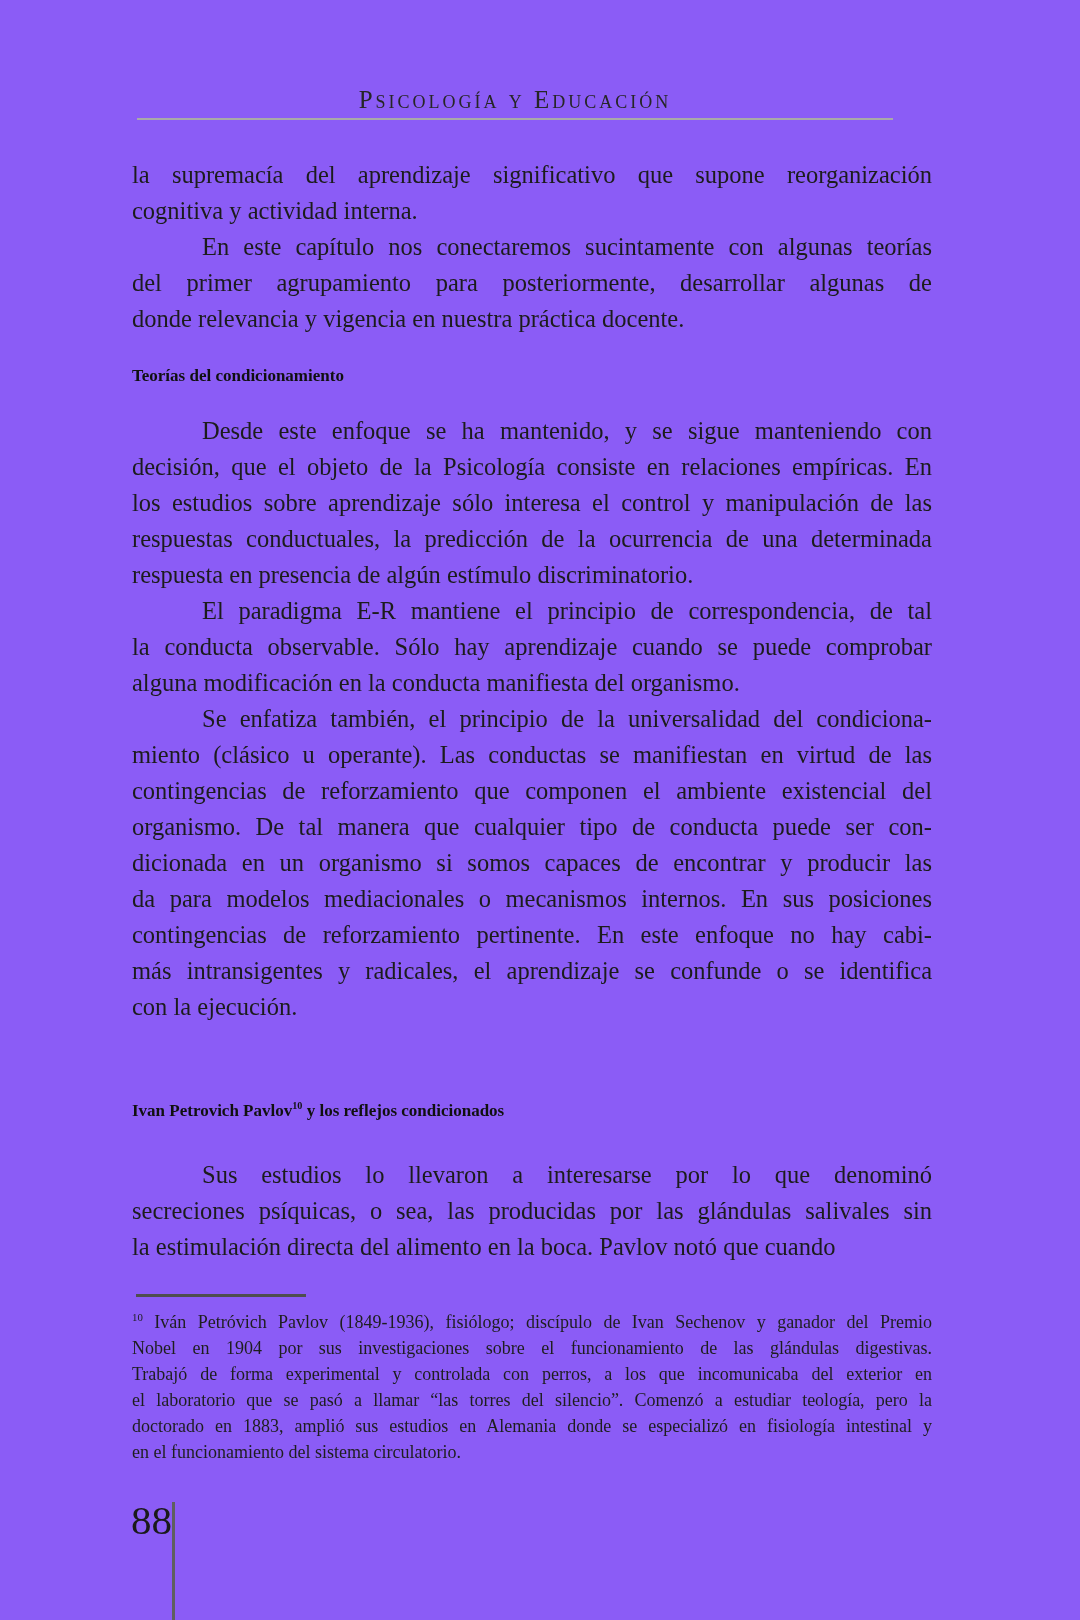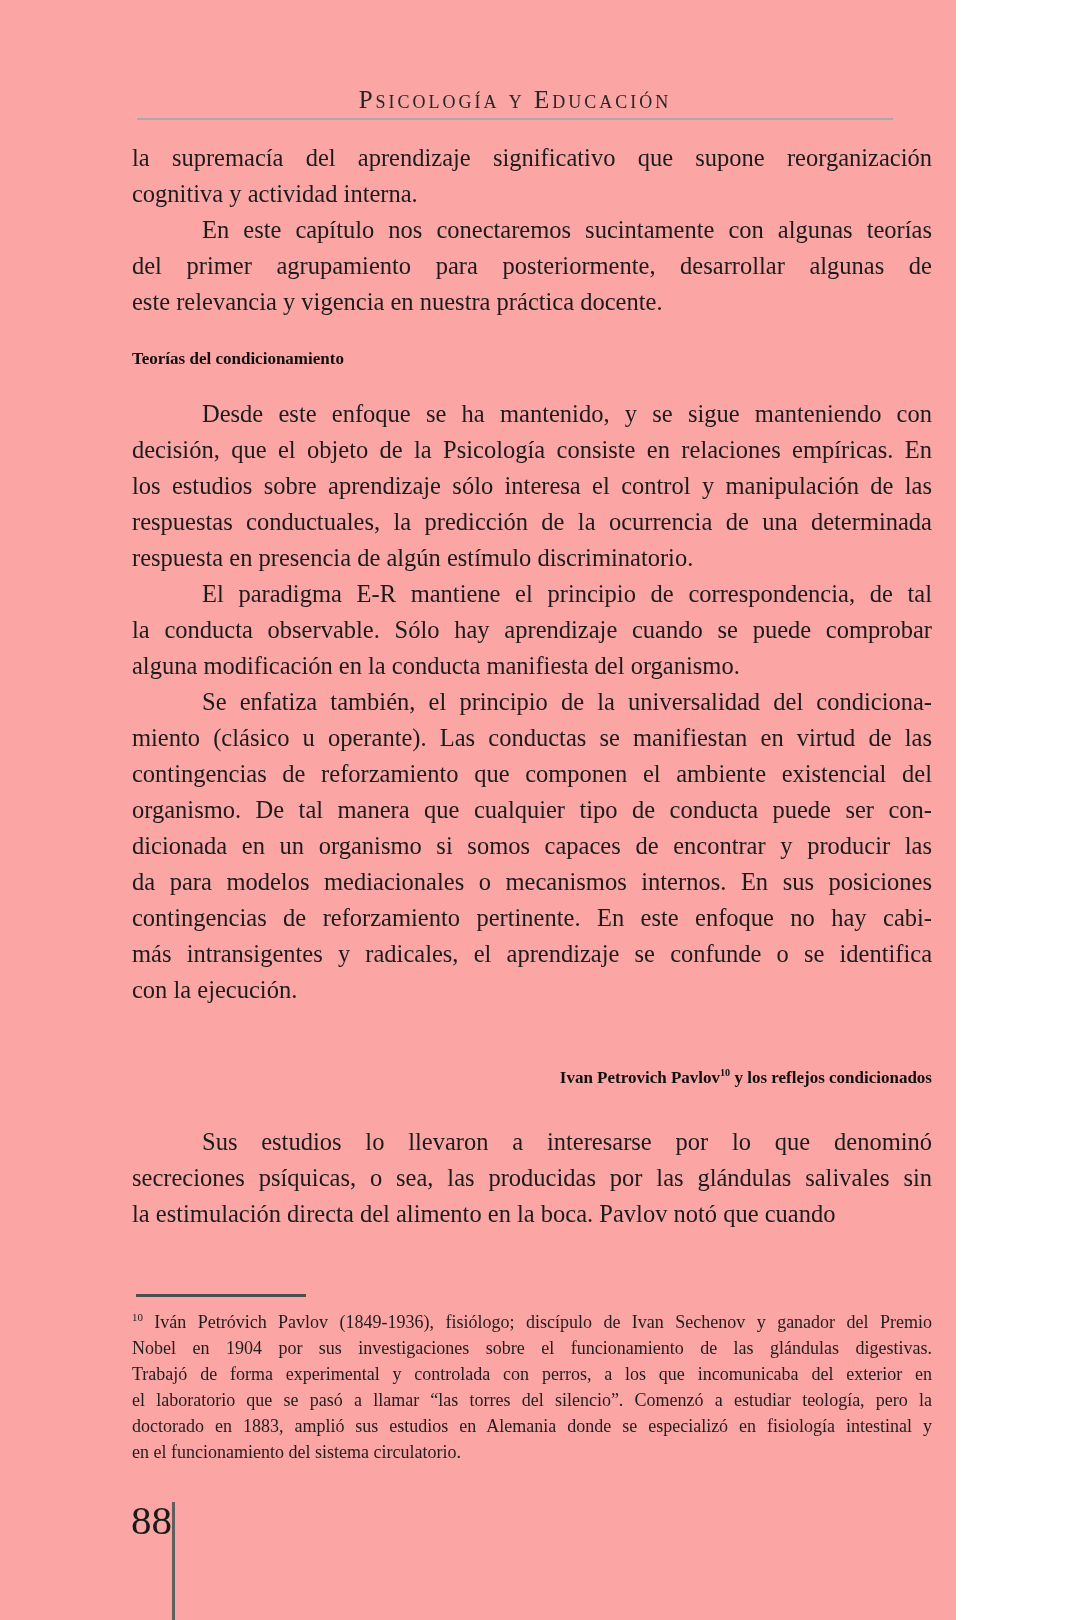--- a/index.html
+++ b/index.html
@@ -1,22 +1,22 @@
 <!DOCTYPE html>
 <html lang="es"><head>
 <meta charset="utf-8">
 <style>
   * { box-sizing: border-box; }
   html, body { margin: 0; padding: 0; background: #ffffff; }
 
   .page {
     position: relative;
-    width: 956px;
+    width: 1080px;
     height: 1620px;
-    background: #fca5a5;
+    background: #8b5cf6;
     overflow: hidden;
     font-family: "Liberation Serif", "DejaVu Serif", serif;
     color: #1c1c1c;
   }
 
   .running-header {
     position: absolute;
     top: 86px; left: 137px; width: 756px;
     text-align: center;
     font-variant: small-caps;
@@ -26,39 +26,39 @@
   }
 
   .header-rule {
     position: absolute;
     top: 118px; left: 137px; width: 756px; height: 2px;
     background: #a9a9a9;
   }
 
   .body-col {
     position: absolute;
-    top: 140px; left: 132px; width: 800px;
+    top: 157px; left: 132px; width: 800px;
     font-size: 24.5px;
     line-height: 36px;
   }
 
   .para { margin: 0; }
 
   .jline { text-align: justify; text-align-last: justify; }
   .jline.lastline { text-align-last: left; }
   .jline.indent { padding-left: 70px; }
 
   .heading {
     font-weight: 700;
     font-size: 17px;
     line-height: 40px;
     margin: 19px 0 17px 0;
     color: #101010;
   }
-  .heading.big-gap { margin: 50px 0 26px 0; text-align: right; }
+  .heading.big-gap { margin: 66px 0 26px 0; }
 
   sup { font-size: 0.6em; vertical-align: super; line-height: 0; }
 
   .fn {
     position: absolute;
     left: 132px; top: 1294px; width: 800px;
   }
   .fn-rule {
     width: 170px; height: 3px;
     background: #4e4e4e;
@@ -96,21 +96,21 @@
   <div class="header-rule"></div>
 
   <div class="body-col">
       <div class="para">
         <div class="jline">la supremacía del aprendizaje significativo que supone reorganización</div>
         <div class="jline lastline">cognitiva y actividad interna.</div>
       </div>
       <div class="para">
         <div class="jline indent">En este capítulo nos conectaremos sucintamente con algunas teorías</div>
         <div class="jline">del primer agrupamiento para posteriormente, desarrollar algunas de</div>
-        <div class="jline lastline">este relevancia y vigencia en nuestra práctica docente.</div>
+        <div class="jline lastline">donde relevancia y vigencia en nuestra práctica docente.</div>
       </div>
       <div class="heading">Teorías del condicionamiento</div>
       <div class="para">
         <div class="jline indent">Desde este enfoque se ha mantenido, y se sigue manteniendo con</div>
         <div class="jline">decisión, que el objeto de la Psicología consiste en relaciones empíricas. En</div>
         <div class="jline">los estudios sobre aprendizaje sólo interesa el control y manipulación de las</div>
         <div class="jline">respuestas conductuales, la predicción de la ocurrencia de una determinada</div>
         <div class="jline lastline">respuesta en presencia de algún estímulo discriminatorio.</div>
       </div>
       <div class="para">

